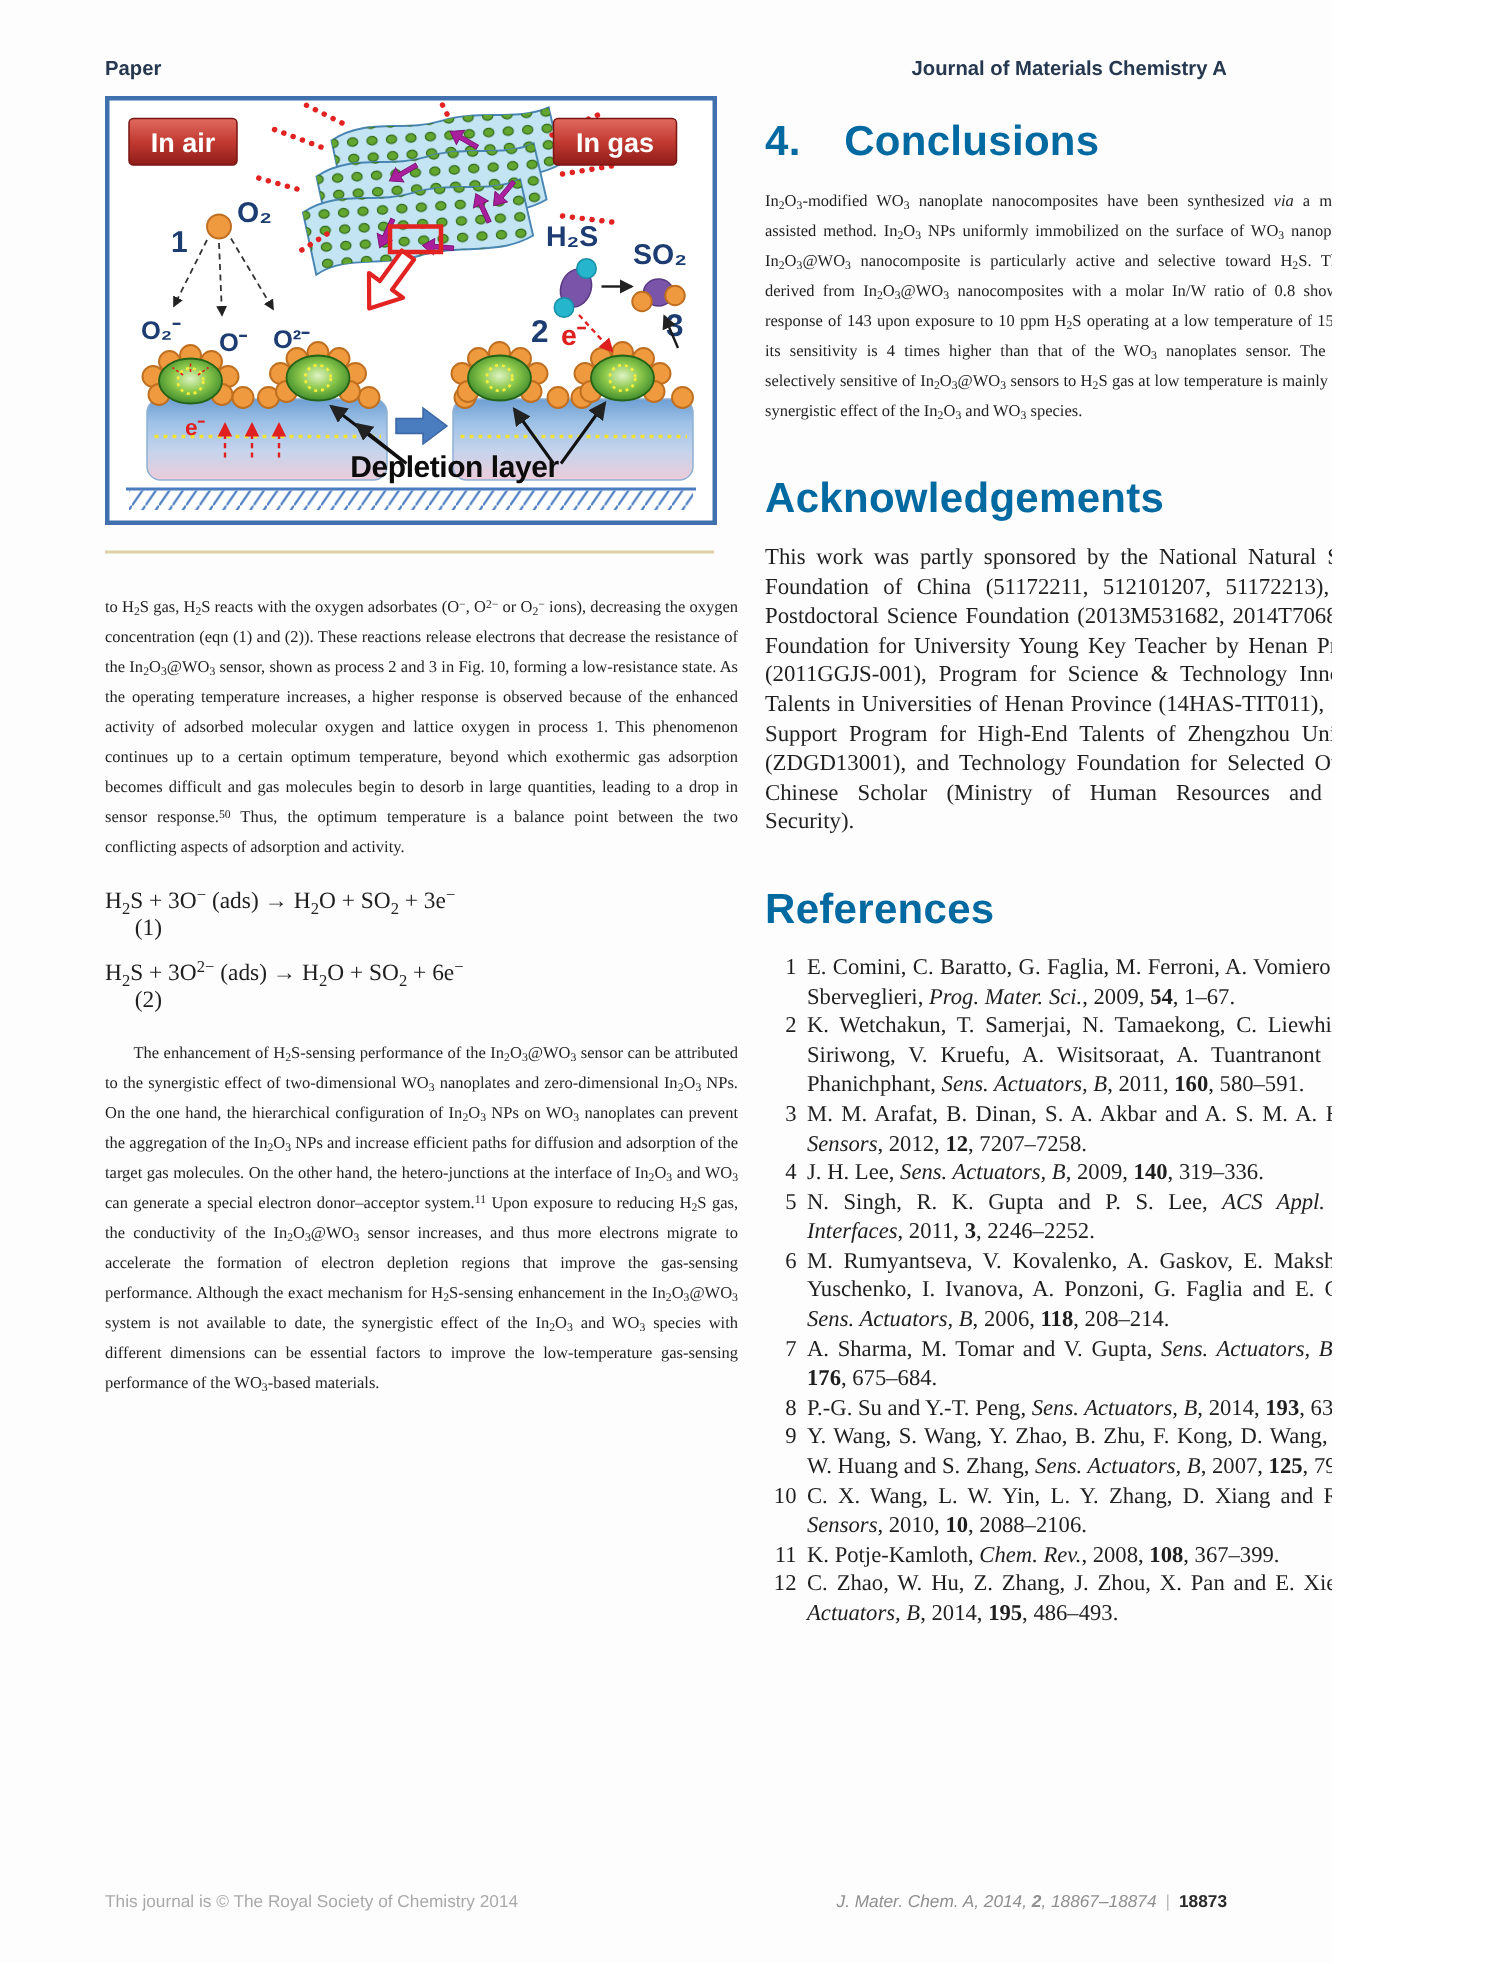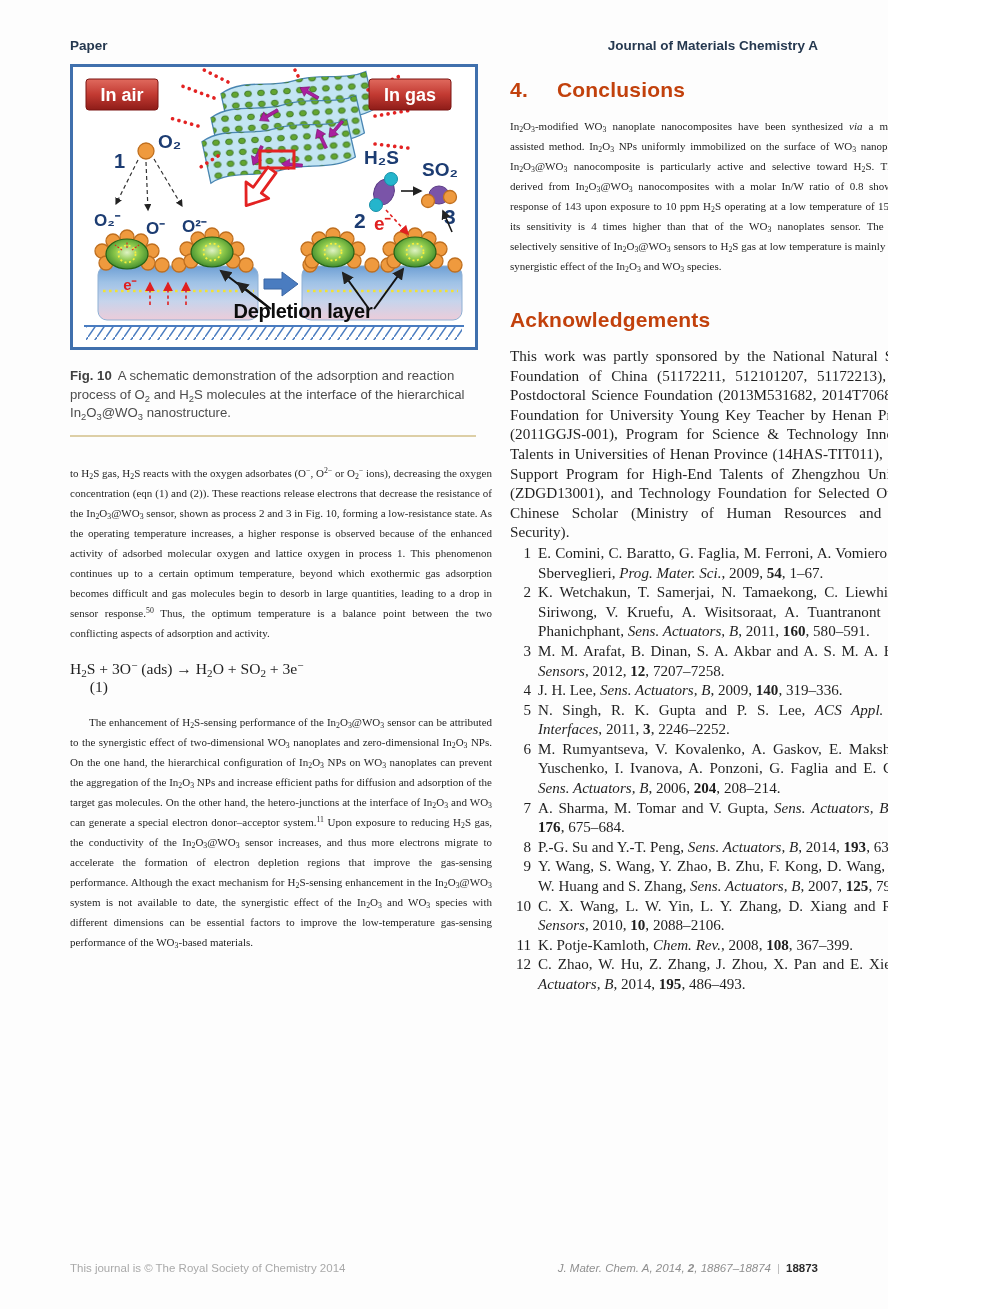--- a/index.html
+++ b/index.html
@@ -29,22 +29,22 @@
   .indent{text-indent:19px;margin-top:16px;}
   .small{font-size:15.2px;line-height:19.6px;}
   sub{vertical-align:baseline;position:relative;top:0.32em;font-size:71%;line-height:0;}
   sup{vertical-align:baseline;position:relative;top:-0.45em;font-size:71%;line-height:0;}
   
   .equations{margin:17px 0 6px 0;}
   .equation{display:flex;align-items:baseline;margin:12px 0;font-size:15.6px;flex-direction:column;}
   .eq-body{flex:1;text-align:center;}
   .eq-num{width:38px;text-align:right;}
   
-  .sec{font-family:"Liberation Sans",sans-serif;font-weight:bold;color:#c2410c;
-       font-size:21px;letter-spacing:0.2px;margin:32px 0 14px 0;}
+  .sec{font-family:"Liberation Sans",sans-serif;font-weight:bold;color:#0369a1;
+       font-size:28px;letter-spacing:0.2px;margin:32px 0 14px 0;}
   .sec.firstsec{margin-top:2px;}
   .secnum{margin-right:29px;}
   
   .refs{margin-top:2px;font-size:15.1px;line-height:19.6px;}
   .ref{display:flex;}
   .ref-num{min-width:21px;text-align:right;padding-right:7px;}
   .ref-text{flex:1;text-align:justify;}
   
   .plate{fill:#c3e5f3;stroke:#4a86b4;stroke-width:1.3;}
   .pdots{stroke:none;}
@@ -211,43 +211,47 @@
         <path class="dashr" d="M98,241 L98,219" marker-end="url(#mRed)"></path>
         <path class="dashr" d="M116,241 L116,219" marker-end="url(#mRed)"></path>
 
         <text class="dep" x="233" y="254" text-anchor="middle">Depletion layer</text>
         <path class="deparrow" d="M198,243 L151,207" marker-end="url(#mBlack)"></path>
         <path class="deparrow" d="M201,245 L168,219" marker-end="url(#mBlack)"></path>
         <path class="deparrow" d="M299,245 L273,209" marker-end="url(#mBlack)"></path>
         <path class="deparrow" d="M304,245 L333,205" marker-end="url(#mBlack)"></path>
       </svg>
 
-      <div class="caption"><b>Fig. 10</b><span>A schematic demonstration of the adsorption and reaction process of O<sub>2</sub> and H<sub>2</sub>S molecules at the interface of the hierarchical In<sub>2</sub>O<sub>3</sub>@WO<sub>3</sub> nanostructure.</span></div>
       <div class="cap-rule"></div>
     </div>
 
     <p class="body first">to H<sub>2</sub>S gas, H<sub>2</sub>S reacts with the oxygen adsorbates (O<sup>−</sup>, O<sup>2−</sup> or O<sub>2</sub><sup>−</sup> ions), decreasing the oxygen concentration (eqn (1) and (2)). These reactions release electrons that decrease the resistance of the In<sub>2</sub>O<sub>3</sub>@WO<sub>3</sub> sensor, shown as process 2 and 3 in Fig. 10, forming a low-resistance state. As the operating temperature increases, a higher response is observed because of the enhanced activity of adsorbed molecular oxygen and lattice oxygen in process 1. This phenomenon continues up to a certain optimum temperature, beyond which exothermic gas adsorption becomes difficult and gas molecules begin to desorb in large quantities, leading to a drop in sensor response.<sup>50</sup> Thus, the optimum temperature is a balance point between the two conflicting aspects of adsorption and activity.</p>
 
     <div class="equations">
         <div class="equation">
         <span class="eq-body">H<sub>2</sub>S + 3O<sup>−</sup> (ads) → H<sub>2</sub>O + SO<sub>2</sub> + 3e<sup>−</sup></span>
         <span class="eq-num">(1)</span>
       </div>
+        <div class="equation">
+        <span class="eq-body">H<sub>2</sub>S + 3O<sup>2−</sup> (ads) → H<sub>2</sub>O + SO<sub>2</sub> + 6e<sup>−</sup></span>
+        <span class="eq-num">(2)</span>
+      </div>
       </div>
 
     <p class="body indent">The enhancement of H<sub>2</sub>S-sensing performance of the In<sub>2</sub>O<sub>3</sub>@WO<sub>3</sub> sensor can be attributed to the synergistic effect of two-dimensional WO<sub>3</sub> nanoplates and zero-dimensional In<sub>2</sub>O<sub>3</sub> NPs. On the one hand, the hierarchical configuration of In<sub>2</sub>O<sub>3</sub> NPs on WO<sub>3</sub> nanoplates can prevent the aggregation of the In<sub>2</sub>O<sub>3</sub> NPs and increase efficient paths for diffusion and adsorption of the target gas molecules. On the other hand, the hetero-junctions at the interface of In<sub>2</sub>O<sub>3</sub> and WO<sub>3</sub> can generate a special electron donor–acceptor system.<sup>11</sup> Upon exposure to reducing H<sub>2</sub>S gas, the conductivity of the In<sub>2</sub>O<sub>3</sub>@WO<sub>3</sub> sensor increases, and thus more electrons migrate to accelerate the formation of electron depletion regions that improve the gas-sensing performance. Although the exact mechanism for H<sub>2</sub>S-sensing enhancement in the In<sub>2</sub>O<sub>3</sub>@WO<sub>3</sub> system is not available to date, the synergistic effect of the In<sub>2</sub>O<sub>3</sub> and WO<sub>3</sub> species with different dimensions can be essential factors to improve the low-temperature gas-sensing performance of the WO<sub>3</sub>-based materials.</p>
   </div>
 
   <div class="col-right">
     <h2 class="sec firstsec"><span class="secnum">4.</span><span>Conclusions</span></h2>
     <p class="body">In<sub>2</sub>O<sub>3</sub>-modified WO<sub>3</sub> nanoplate nanocomposites have been synthesized <i>via</i> a microwave-assisted method. In<sub>2</sub>O<sub>3</sub> NPs uniformly immobilized on the surface of WO<sub>3</sub> nanoplates. The In<sub>2</sub>O<sub>3</sub>@WO<sub>3</sub> nanocomposite is particularly active and selective toward H<sub>2</sub>S. The sensor derived from In<sub>2</sub>O<sub>3</sub>@WO<sub>3</sub> nanocomposites with a molar In/W ratio of 0.8 shows a high response of 143 upon exposure to 10 ppm H<sub>2</sub>S operating at a low temperature of 150 °C, and its sensitivity is 4 times higher than that of the WO<sub>3</sub> nanoplates sensor. The improved selectively sensitive of In<sub>2</sub>O<sub>3</sub>@WO<sub>3</sub> sensors to H<sub>2</sub>S gas at low temperature is mainly due to the synergistic effect of the In<sub>2</sub>O<sub>3</sub> and WO<sub>3</sub> species.</p>
 
     <h2 class="sec"><span>Acknowledgements</span></h2>
     <p class="body small">This work was partly sponsored by the National Natural Science Foundation of China (51172211, 512101207, 51172213), China Postdoctoral Science Foundation (2013M531682, 2014T70682), the Foundation for University Young Key Teacher by Henan Province (2011GGJS-001), Program for Science &amp; Technology Innovation Talents in Universities of Henan Province (14HAS-TIT011), Special Support Program for High-End Talents of Zhengzhou University (ZDGD13001), and Technology Foundation for Selected Overseas Chinese Scholar (Ministry of Human Resources and Social Security).</p>
 
+    <h2 class="sec"><span>References</span></h2>
     <div class="refs">
         <div class="ref">
         <span class="ref-num">1</span>
         <span class="ref-text">E. Comini, C. Baratto, G. Faglia, M. Ferroni, A. Vomiero and G. Sberveglieri, <i>Prog. Mater. Sci.</i>, 2009, <b>54</b>, 1–67.</span>
       </div>
         <div class="ref">
         <span class="ref-num">2</span>
         <span class="ref-text">K. Wetchakun, T. Samerjai, N. Tamaekong, C. Liewhiran, C. Siriwong, V. Kruefu, A. Wisitsoraat, A. Tuantranont and S. Phanichphant, <i>Sens. Actuators, B</i>, 2011, <b>160</b>, 580–591.</span>
       </div>
         <div class="ref">
@@ -257,21 +261,21 @@
         <div class="ref">
         <span class="ref-num">4</span>
         <span class="ref-text">J. H. Lee, <i>Sens. Actuators, B</i>, 2009, <b>140</b>, 319–336.</span>
       </div>
         <div class="ref">
         <span class="ref-num">5</span>
         <span class="ref-text">N. Singh, R. K. Gupta and P. S. Lee, <i>ACS Appl. Mater. Interfaces</i>, 2011, <b>3</b>, 2246–2252.</span>
       </div>
         <div class="ref">
         <span class="ref-num">6</span>
-        <span class="ref-text">M. Rumyantseva, V. Kovalenko, A. Gaskov, E. Makshina, V. Yuschenko, I. Ivanova, A. Ponzoni, G. Faglia and E. Comini, <i>Sens. Actuators, B</i>, 2006, <b>204</b>, 208–214.</span>
+        <span class="ref-text">M. Rumyantseva, V. Kovalenko, A. Gaskov, E. Makshina, V. Yuschenko, I. Ivanova, A. Ponzoni, G. Faglia and E. Comini, <i>Sens. Actuators, B</i>, 2006, <b>118</b>, 208–214.</span>
       </div>
         <div class="ref">
         <span class="ref-num">7</span>
         <span class="ref-text">A. Sharma, M. Tomar and V. Gupta, <i>Sens. Actuators, B</i>, 2013, <b>176</b>, 675–684.</span>
       </div>
         <div class="ref">
         <span class="ref-num">8</span>
         <span class="ref-text">P.-G. Su and Y.-T. Peng, <i>Sens. Actuators, B</i>, 2014, <b>193</b>, 637–643.</span>
       </div>
         <div class="ref">

